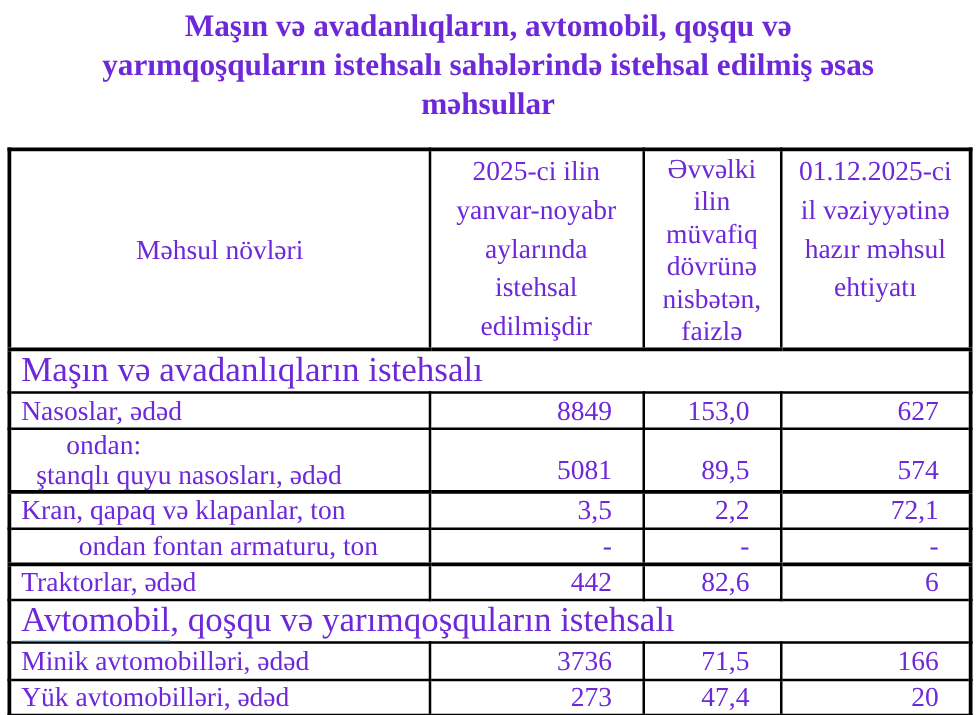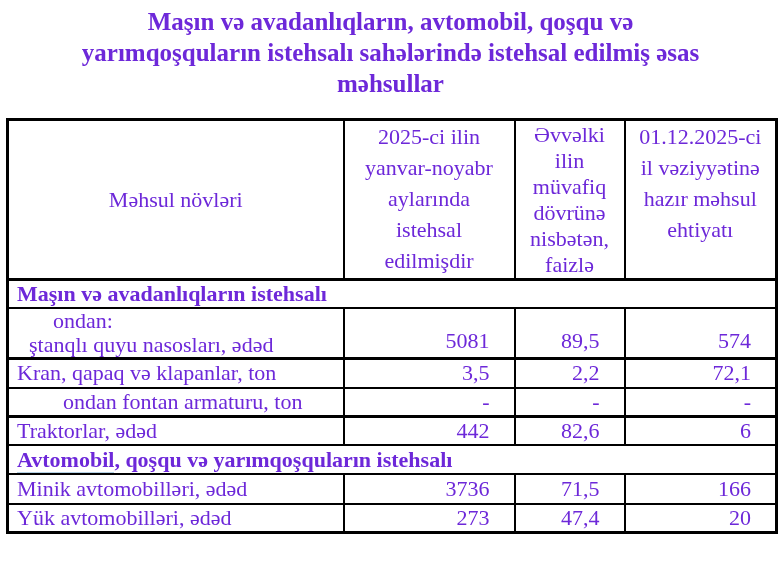--- a/index.html
+++ b/index.html
@@ -43,21 +43,21 @@
   .hstack{
     text-align:center;vertical-align:top;
     white-space:pre-line;
     line-height:31px;
     padding-top:3px;
   }
   .hstack.tight{line-height:26px;padding-top:1px;}
   tr.header-row th{border-bottom-width:3px;margin-left:12px;}
   tr.section-row{height:27px;}
   tr.section-row td{
-    font-weight:bold;font-size:22px;
+    font-weight:normal;font-size:28px;
     padding-left:8px;vertical-align:middle;
   }
   tr.data-row{height:29px;}
   tr.data-row td{font-size:22px;vertical-align:middle;}
   td.label-cell{padding-left:8px;text-align:left;}
   td.num-cell{text-align:right;padding-right:24px;}
   tr.two-line{height:49px;}
   tr.two-line td{vertical-align:bottom;}
   tr.two-line td.num-cell{padding-bottom:3px;}
   tr.two-line .line{line-height:24px;}
@@ -103,20 +103,26 @@
 il vəziyyətinə
 hazır məhsul
 ehtiyatı</th>
       </tr>
     </thead>
     <tbody>
       <tr class="section-row">
         <td colspan="4">Maşın və avadanlıqların istehsalı</td>
       </tr>
 
+      <tr class="data-row">
+        <td class="label-cell">Nasoslar, ədəd</td>
+        <td class="num-cell">8849</td>
+        <td class="num-cell">153,0</td>
+        <td class="num-cell">627</td>
+      </tr>
 
       <tr class="data-row two-line thick-bottom">
         <td class="label-cell">
           <div class="line ind-36">ondan:</div>
           <div class="line ind-12">ştanqlı quyu nasosları, ədəd</div>
         </td>
         <td class="num-cell">5081</td>
         <td class="num-cell">89,5</td>
         <td class="num-cell">574</td>
       </tr>

